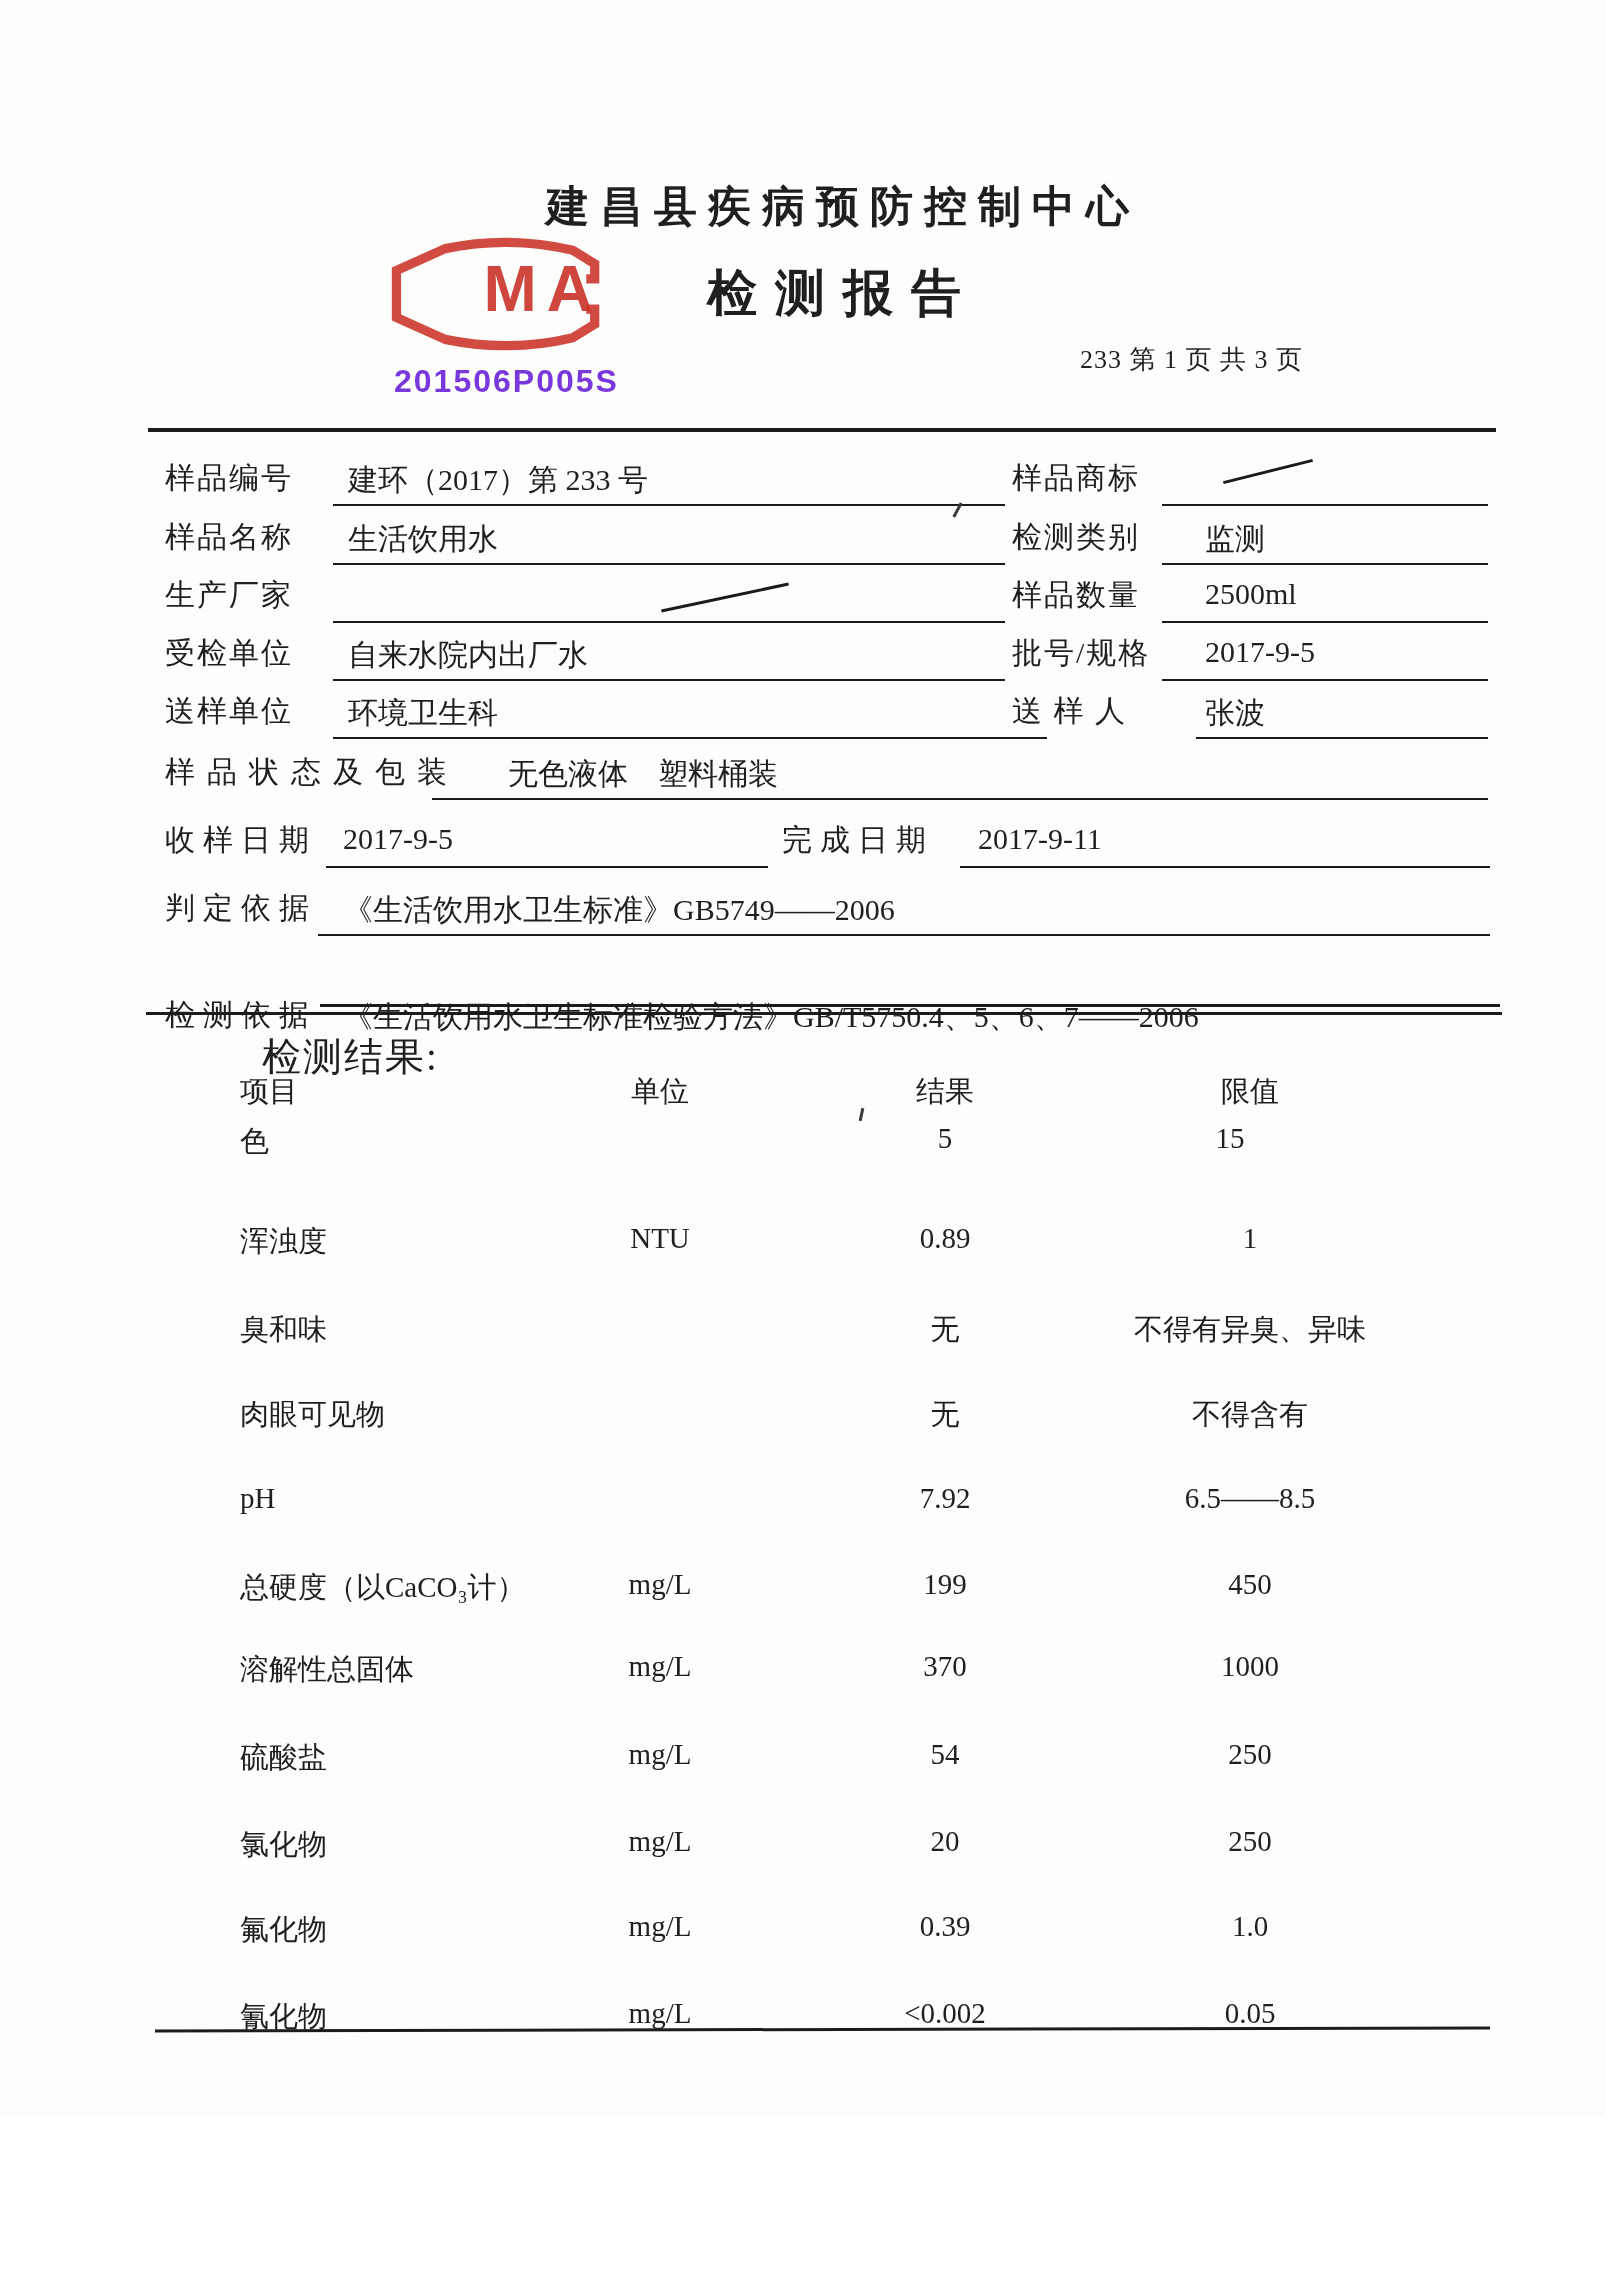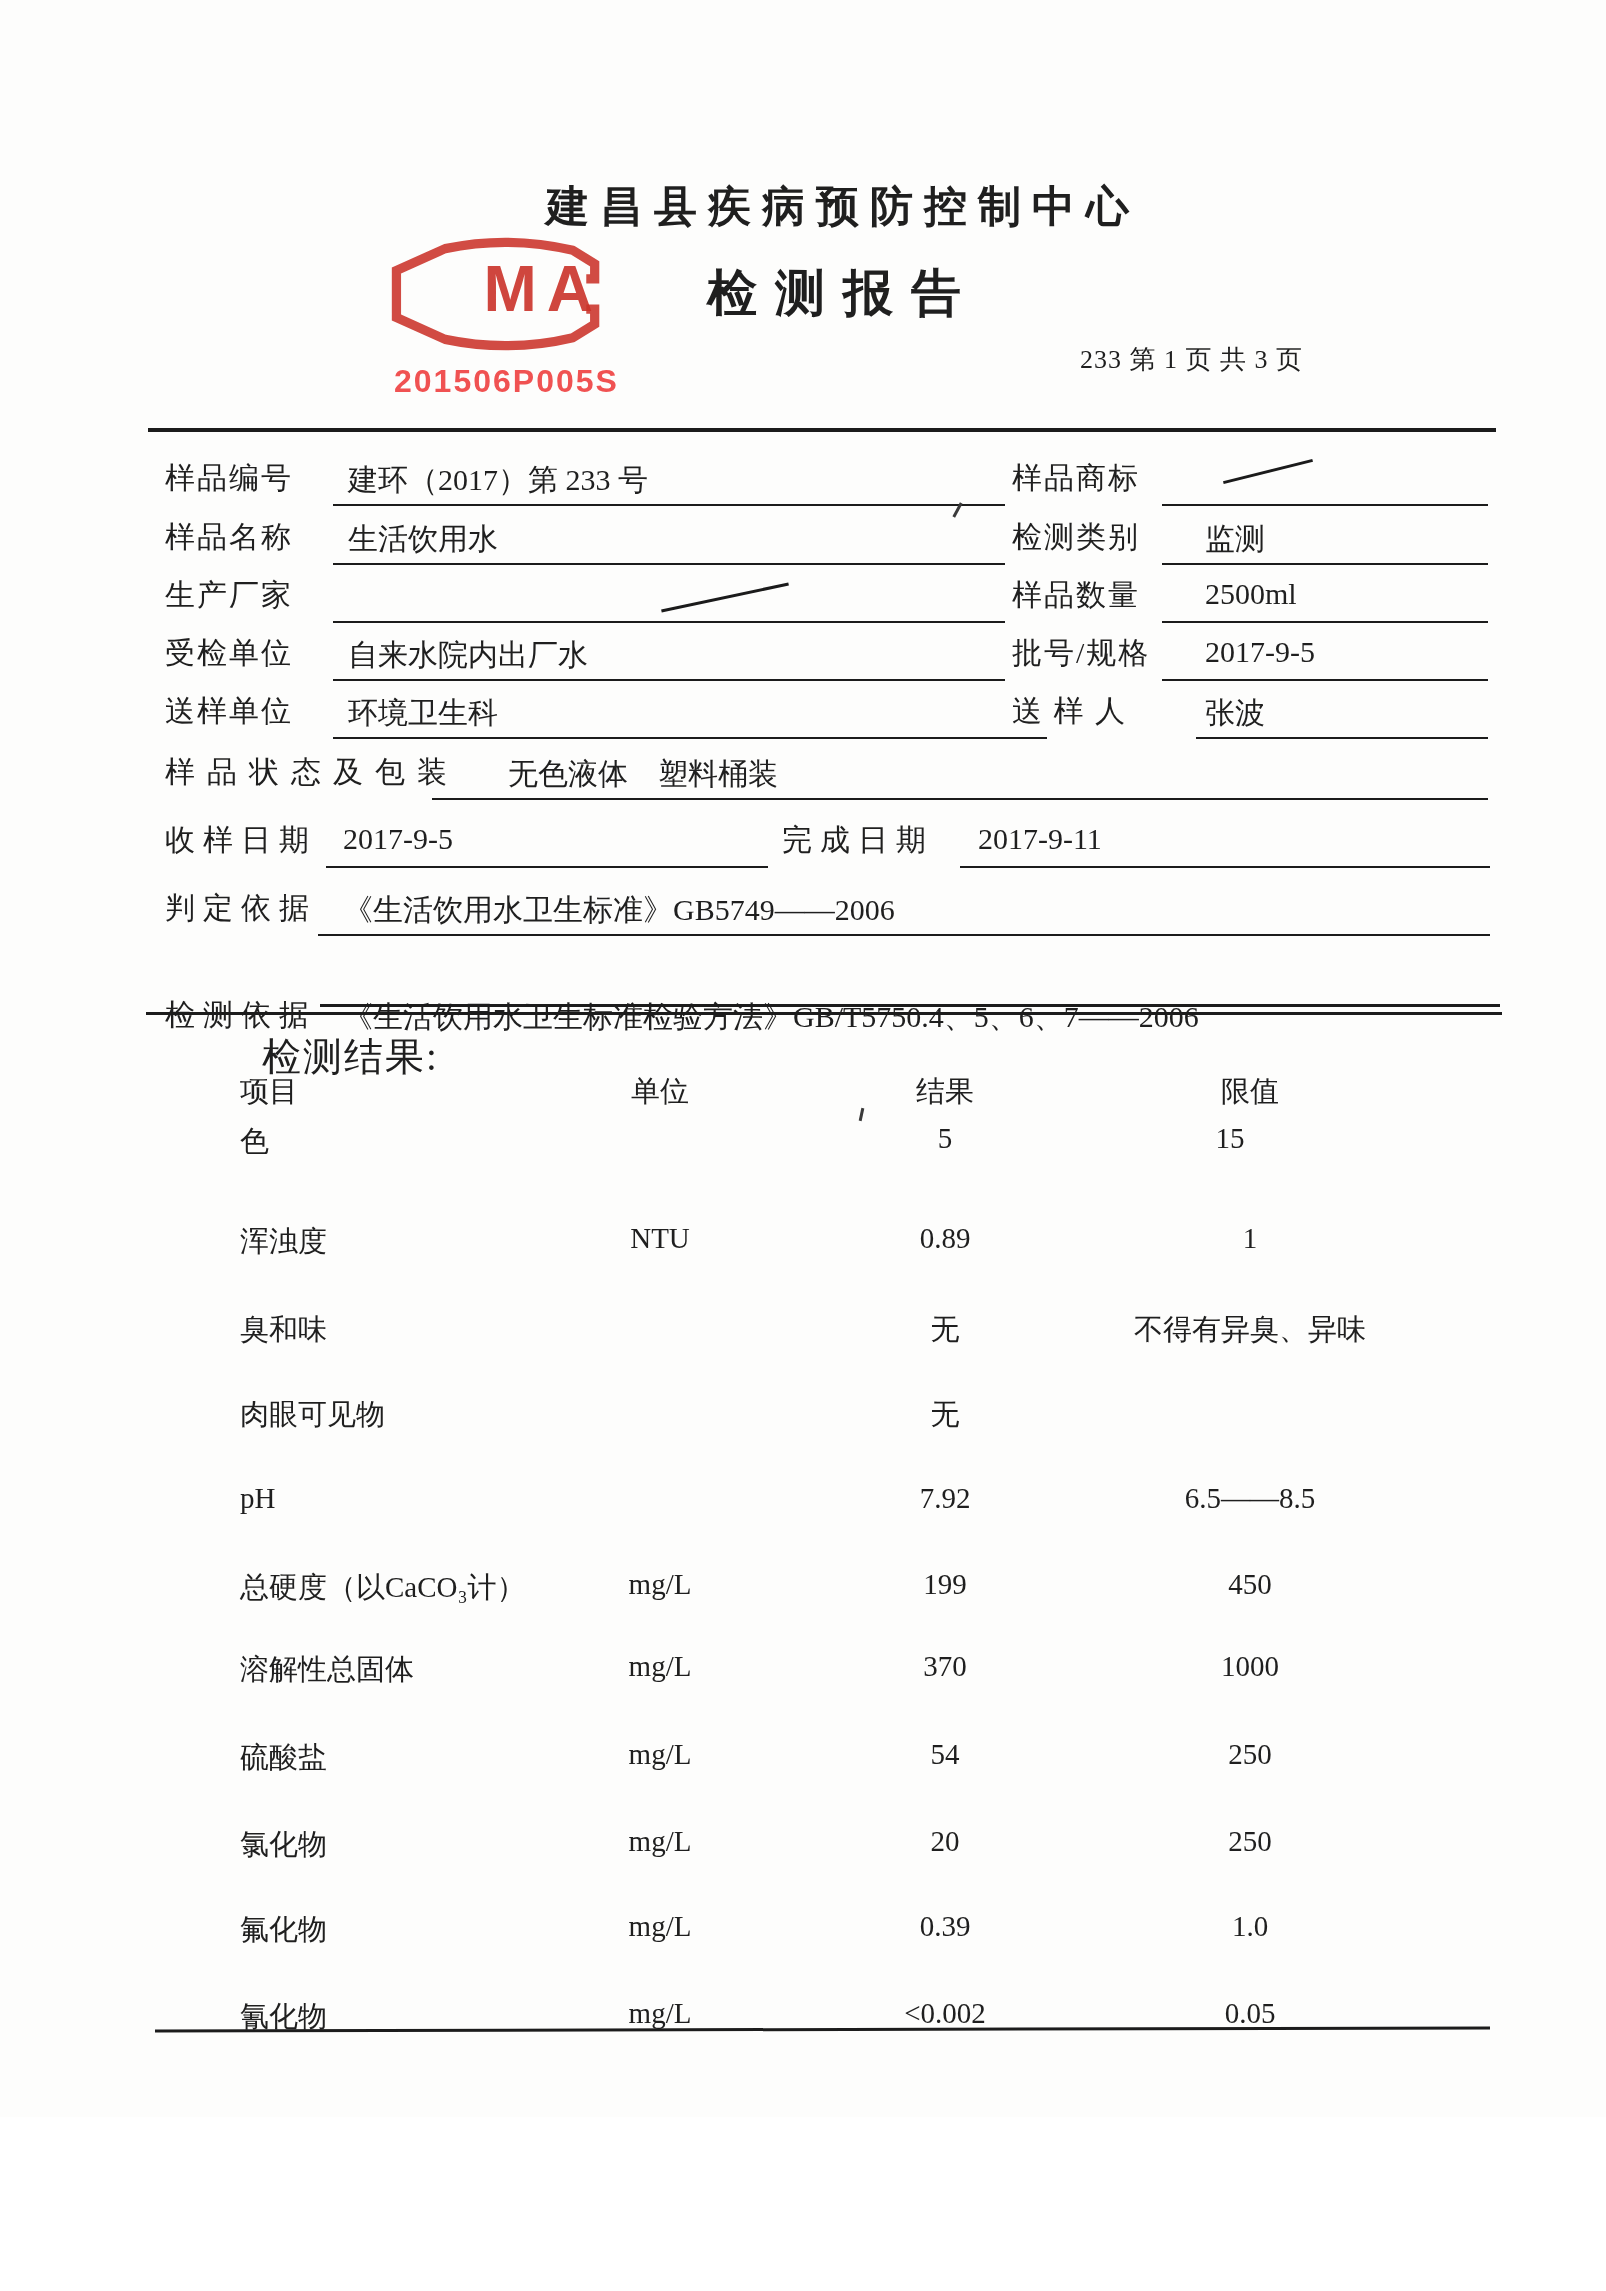--- a/index.html
+++ b/index.html
@@ -17,21 +17,21 @@
   .report-title{left:140px; top:260px; width:1406px; text-align:center;
     font-size:50px; font-weight:700; letter-spacing:18px;}
   .page-info{left:1080px; top:342px; font-size:26px; letter-spacing:1px;}
   
   .stamp-svg{left:383px; top:233px; width:252px; height:122px; opacity:.88;}
   .stamp-ma{left:383px; top:252px; width:220px; text-align:right;
     font-family:"Liberation Sans","DejaVu Sans",sans-serif;
     font-size:64px; font-weight:700; color:#cb332a; letter-spacing:10px; opacity:.9;}
   .stamp-no{left:394px; top:363px; width:232px;
     font-family:"Liberation Sans","DejaVu Sans",sans-serif;
-    font-size:32px; font-weight:700; color:#ef4444; letter-spacing:2px; opacity:.92;}
+    font-size:32px; font-weight:700; color:#6d28d9; letter-spacing:2px; opacity:.92;}
   
   .hl{background:#1c1c1c;}
   .rule-top{left:148px; top:428px; width:1348px; height:4px;}
   .dr-a{left:320px; top:1004px; width:1180px; height:3px;}
   .dr-b{left:146px; top:1012px; width:1356px; height:3px;}
   .rule-bottom{left:155px; top:2028px; width:1335px; height:3px; transform:rotate(-.12deg);}
   
   .frow{position:absolute; left:0; width:1606px; height:58px;}
   .flbl{position:absolute; left:165px; top:0; font-size:30px; letter-spacing:2px; white-space:nowrap;}
   .fval{position:absolute; left:348px; top:2px; font-size:30px; white-space:nowrap;}
@@ -174,20 +174,21 @@
   <div class="trow" style="top:1310px">
     <div class="cell c-item">臭和味</div>
     <div class="cell c-unit"></div>
     <div class="cell c-result">无</div>
     <div class="cell c-limit">不得有异臭、异味</div>
   </div>
   <div class="trow" style="top:1395px">
     <div class="cell c-item">肉眼可见物</div>
     <div class="cell c-unit"></div>
     <div class="cell c-result">无</div>
+    <div class="cell c-limit">不得含有</div>
   </div>
   <div class="trow" style="top:1482px">
     <div class="cell c-item">pH</div>
     <div class="cell c-unit"></div>
     <div class="cell c-result">7.92</div>
     <div class="cell c-limit">6.5——8.5</div>
   </div>
   <div class="trow" style="top:1568px">
     <div class="cell c-item">总硬度（以CaCO₃计）</div>
     <div class="cell c-unit">mg/L</div>

